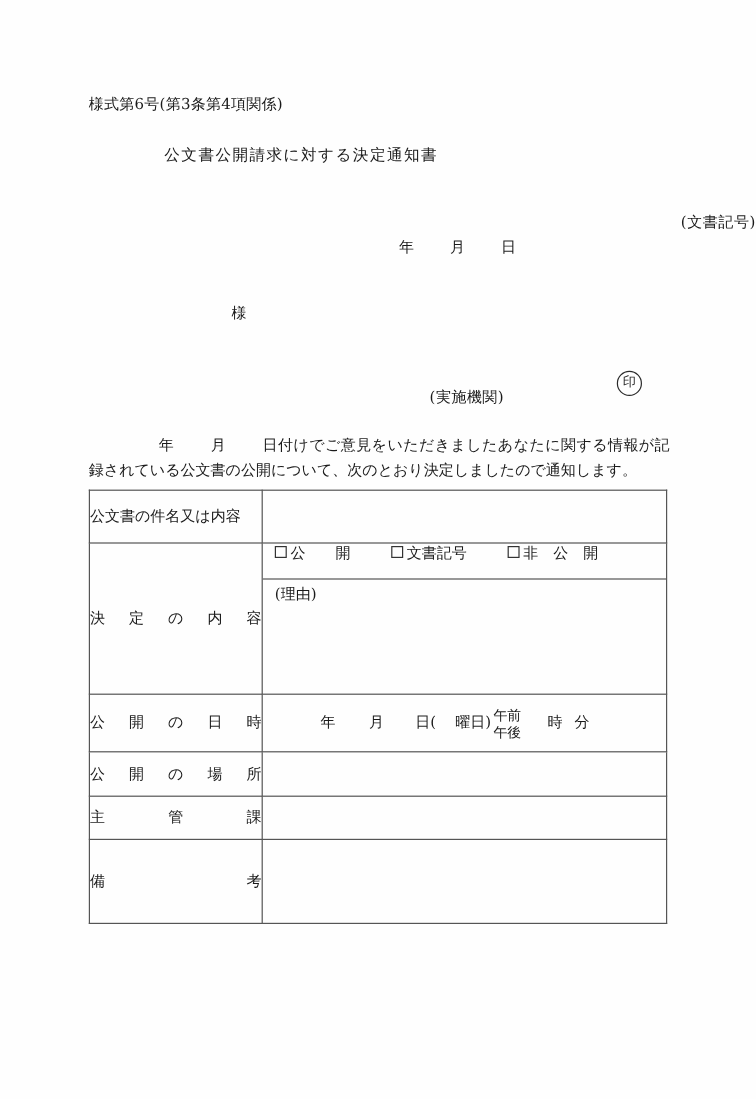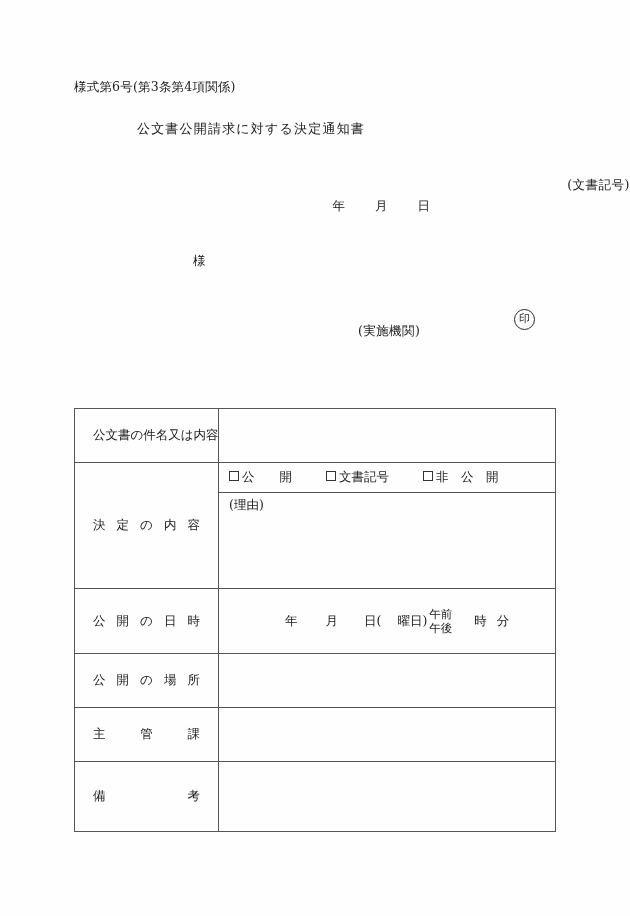--- a/index.html
+++ b/index.html
@@ -103,21 +103,21 @@
   #form-table {
     left: 74px;
     top: 408px;
     width: 482px;
     border-collapse: collapse;
     table-layout: fixed;
     font-size: 12.5px;
   }
   #form-table td {
     border: 1px solid #555;
-    padding: 18px;
+    padding: 0;
     vertical-align: middle;
   }
   .lbl-cell {
     width: 144px;
     padding: 0 10px;
     box-sizing: border-box;
   }
   .lbl-spread {
     display: flex;
     justify-content: space-between;
@@ -135,21 +135,20 @@
   .r-datetime{ height: 48px; }
   .r-place   { height: 37px; }
   .r-section { height: 36px; }
   .r-remarks { height: 70px; }
 
   
   .decide-wrap { display: flex; flex-direction: column; height: 125px; }
   .checkbox-row {
     height: 30px;
     display: flex;
-    align-items: center;
     border-bottom: 1px solid #555;
     padding: 0 10px;
     box-sizing: border-box;
   }
   .cb-item { white-space: nowrap; }
   .cb-item .box {
     display: inline-block;
     width: 8px;
     height: 8px;
     border: 1px solid #333;
@@ -198,20 +197,23 @@
   <div class="abs" id="issue-date">
     <span>年</span><span class="sp"></span><span>月</span><span class="sp"></span><span>日</span>
   </div>
 
   <div class="abs" id="addressee">様</div>
 
   <div class="abs" id="agency-line">(実施機関)</div>
 
   <div class="abs" id="seal-mark">印</div>
 
+  <div class="abs" id="body-paragraph">
+    <span class="lead-indent"></span><span>年</span><span class="sp"></span><span>月</span><span class="sp"></span><span>日付けでご意見をいただきましたあなたに関する情報が記録されている公文書の公開について、次のとおり決定しましたので通知します。</span>
+  </div>
 
   <table class="abs" id="form-table">
     <tbody>
       <tr class="r-title">
         <td class="lbl-cell">
           <span class="lbl-plain">公文書の件名又は内容</span>
         </td>
         <td class="val-cell"></td>
       </tr>
 

